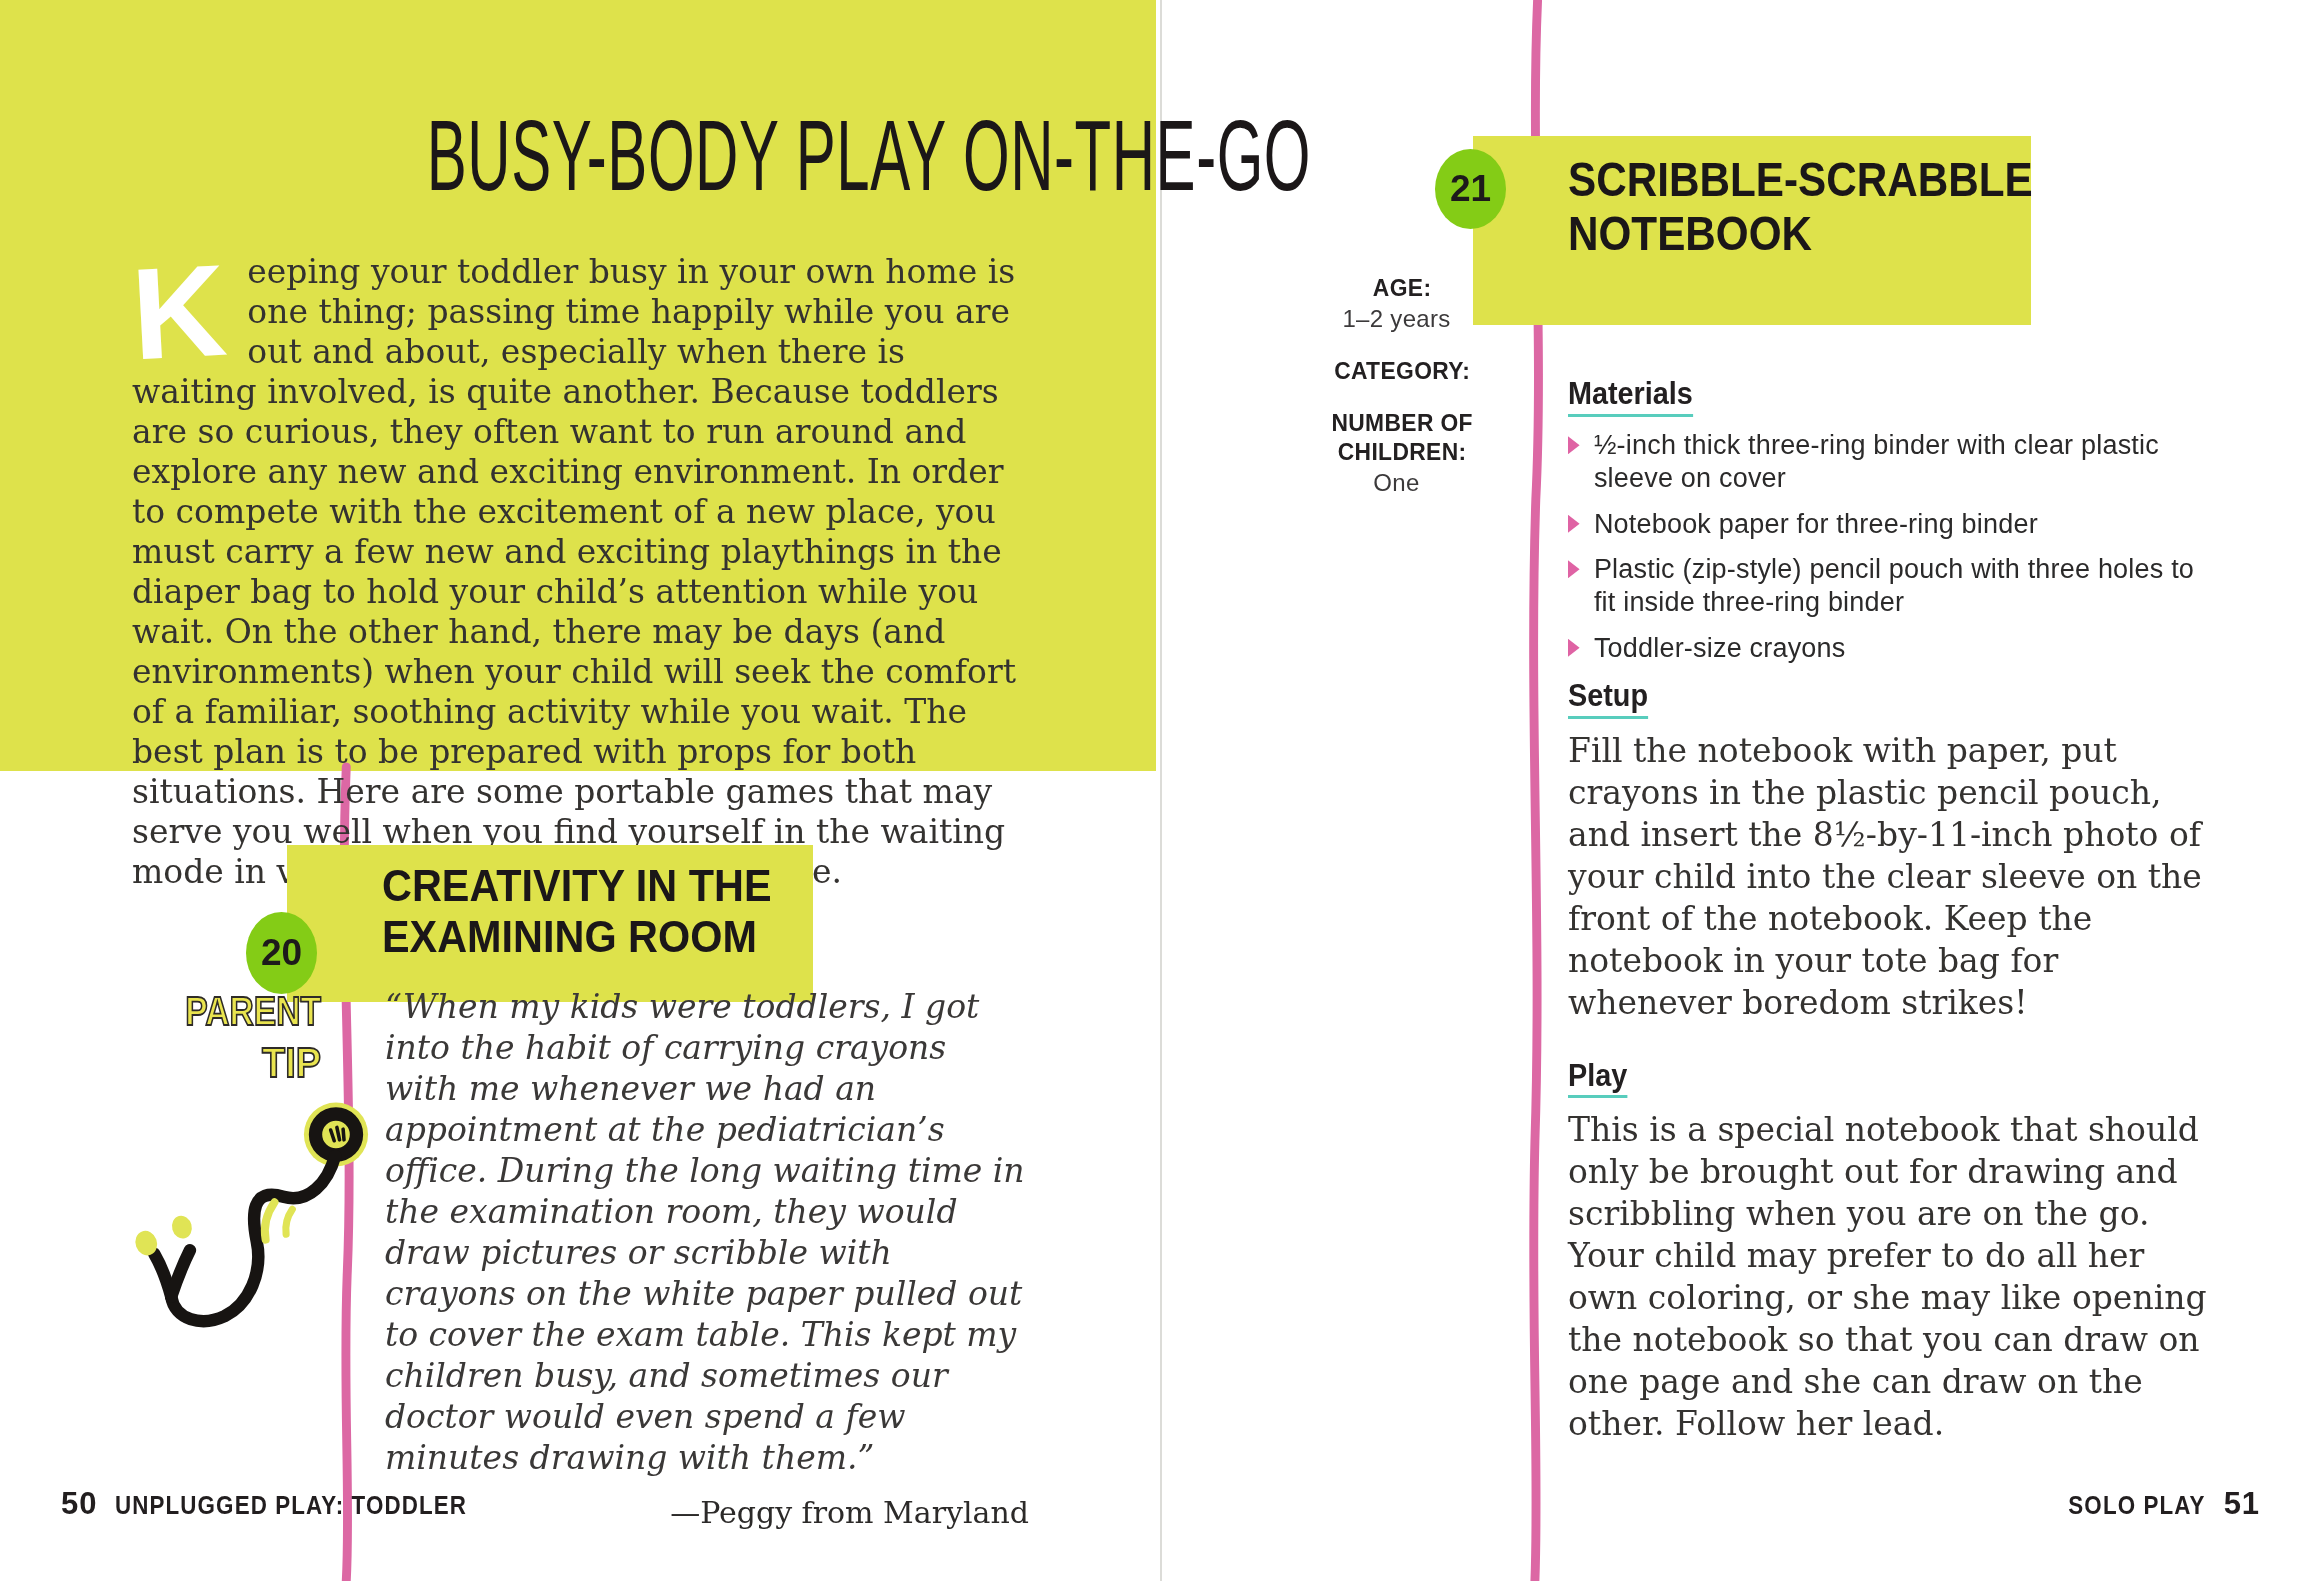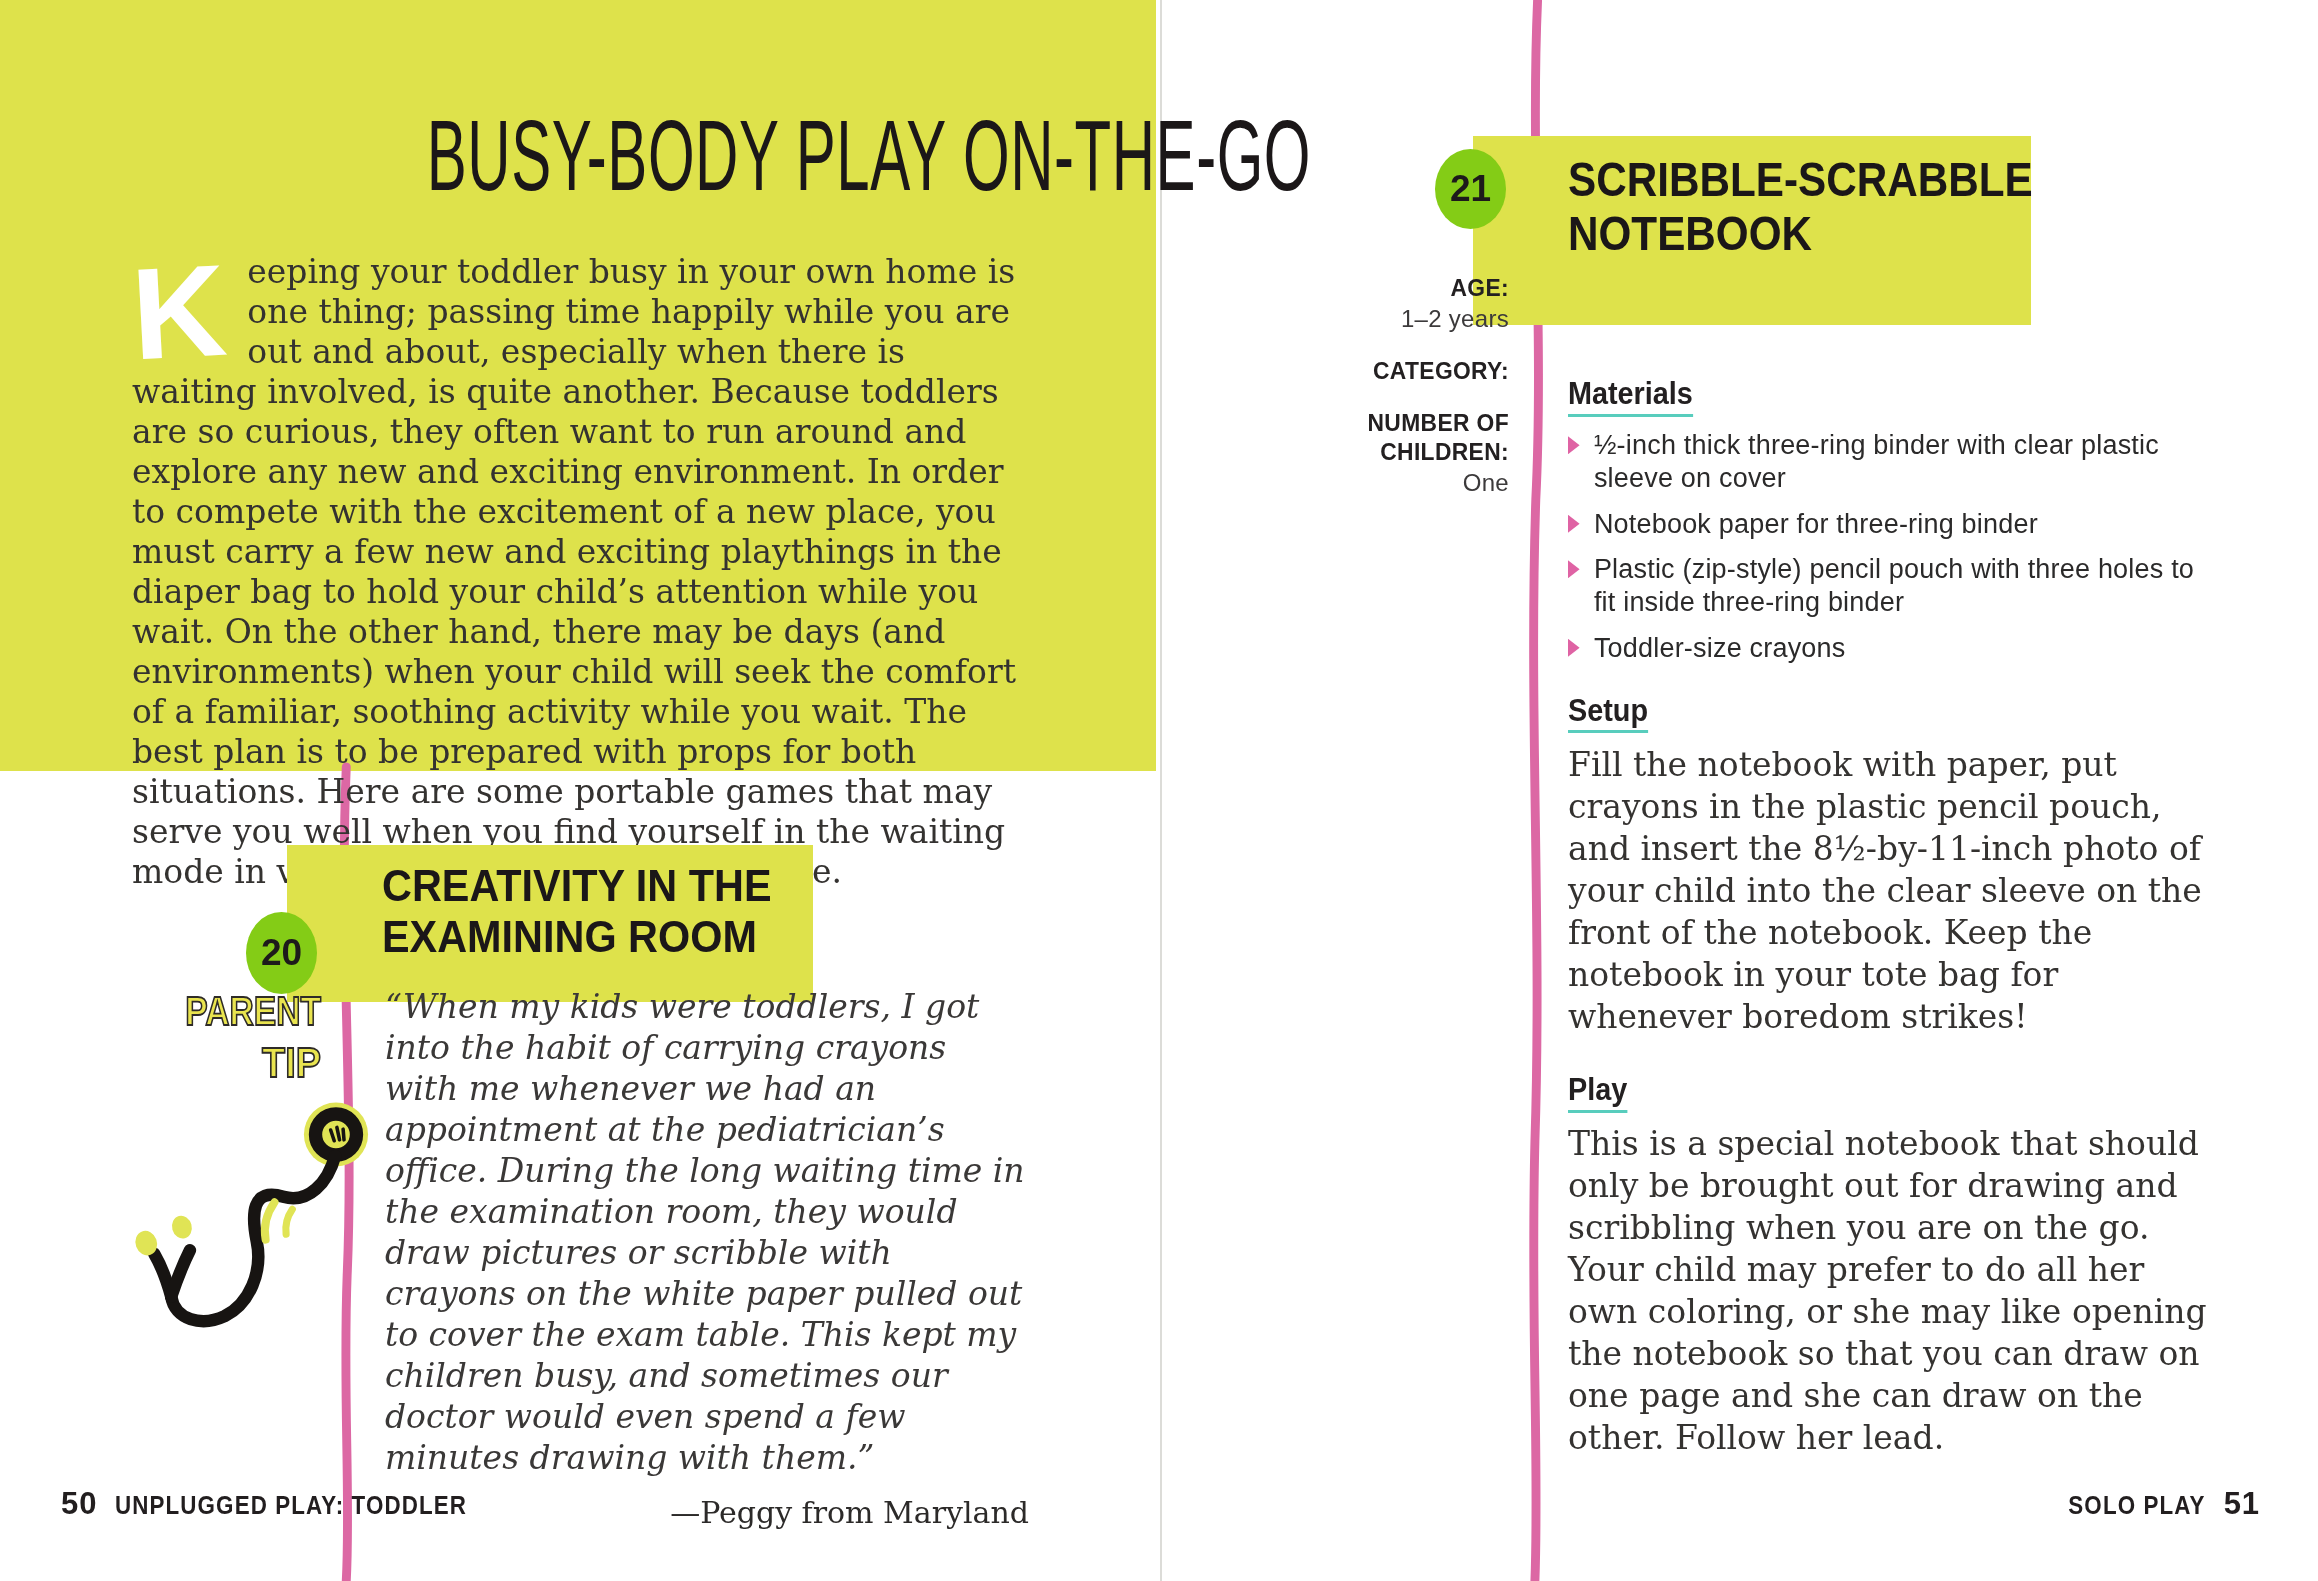--- a/index.html
+++ b/index.html
@@ -59,33 +59,33 @@
   .footer-right{right:59px;}
   .page-num{font-weight:700; font-size:31px; letter-spacing:0.9px;}
   .footer-txt{font-size:26px; font-weight:700; letter-spacing:1.3px; transform:scaleX(0.86); transform-origin:0 50%; display:inline-block; white-space:nowrap;}
   .footer-right .footer-txt{transform-origin:100% 50%;}
   
   .act21-box{position:absolute; left:1473px; top:136px; width:558px; height:189px; background:#dee24b;}
   .act21-title{
     position:absolute; left:1568px; top:153px; font-size:48px; line-height:54px;
     color:#1b1718; transform:scaleX(0.88);
   }
-  .meta-col{position:absolute; left:1284px; top:273px; width:225px; text-align:right;}
+  .meta-col{position:absolute; left:1284px; top:273px; width:225px; text-align:center;}
   .meta-block{margin-bottom:23px;}
   .meta-label{
     font-weight:700; font-size:24px; line-height:29px; letter-spacing:0.4px;
     color:#232021; white-space:pre-line; transform:scaleX(0.95); transform-origin:100% 0; display:block;
   }
   .meta-value{font-size:24px; line-height:29px; color:#3c3a3b; letter-spacing:0.3px; white-space:pre-line; display:block; margin-top:1.8px;}
   .intro-italic{
     position:absolute; left:1568px; top:276px; width:646px;
     font-family:"DejaVu Serif", serif; font-style:italic; font-size:32px; line-height:45px; color:#2f2d2c;
   }
   .sections{position:absolute; left:1568px; top:375px; width:647px;}
-  .section{margin-top:27px;}
+  .section{margin-top:12px;}
   .section:first-child{margin-top:0;}
   .section-heading{
     display:inline-block; font-weight:700; font-size:32px; line-height:36px; color:#232021;
     transform:scaleX(0.9); transform-origin:0 0;
     border-bottom:3.6px solid #58cdbd; padding-bottom:2.7px;
   }
   .section-body{
     margin-top:10.7px; font-family:"DejaVu Serif", serif; font-size:33px; line-height:42px; color:#343230;
   }
   .bullet-list{margin-top:12.5px;}

